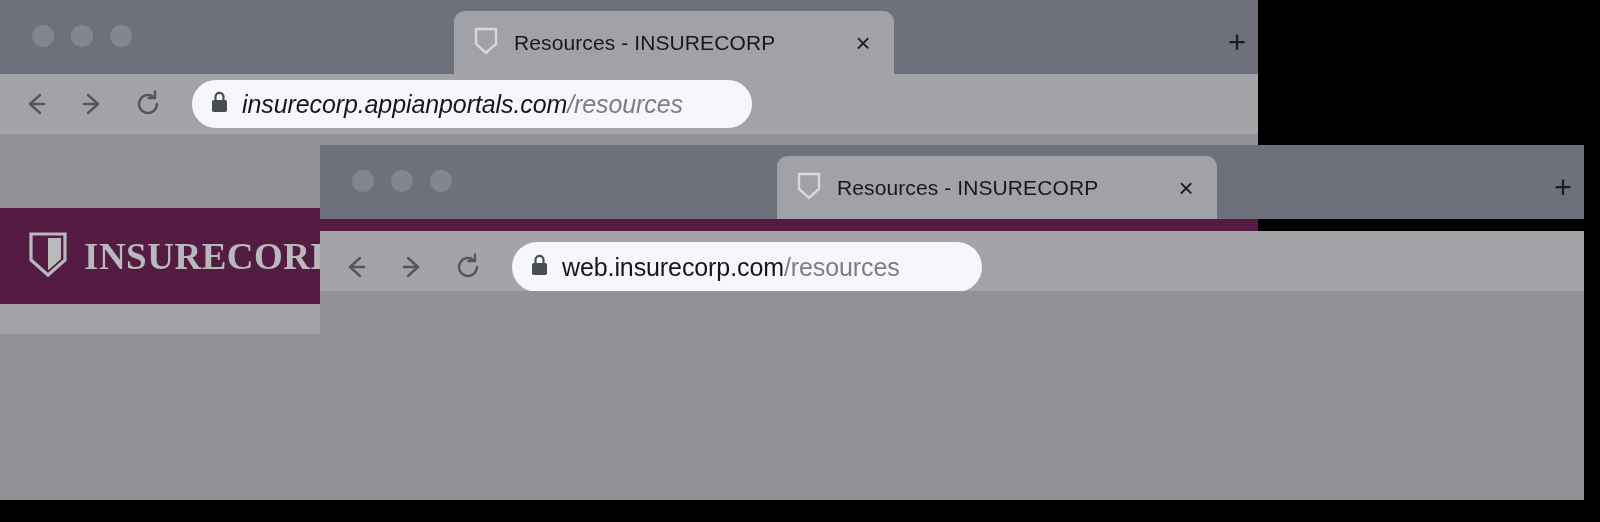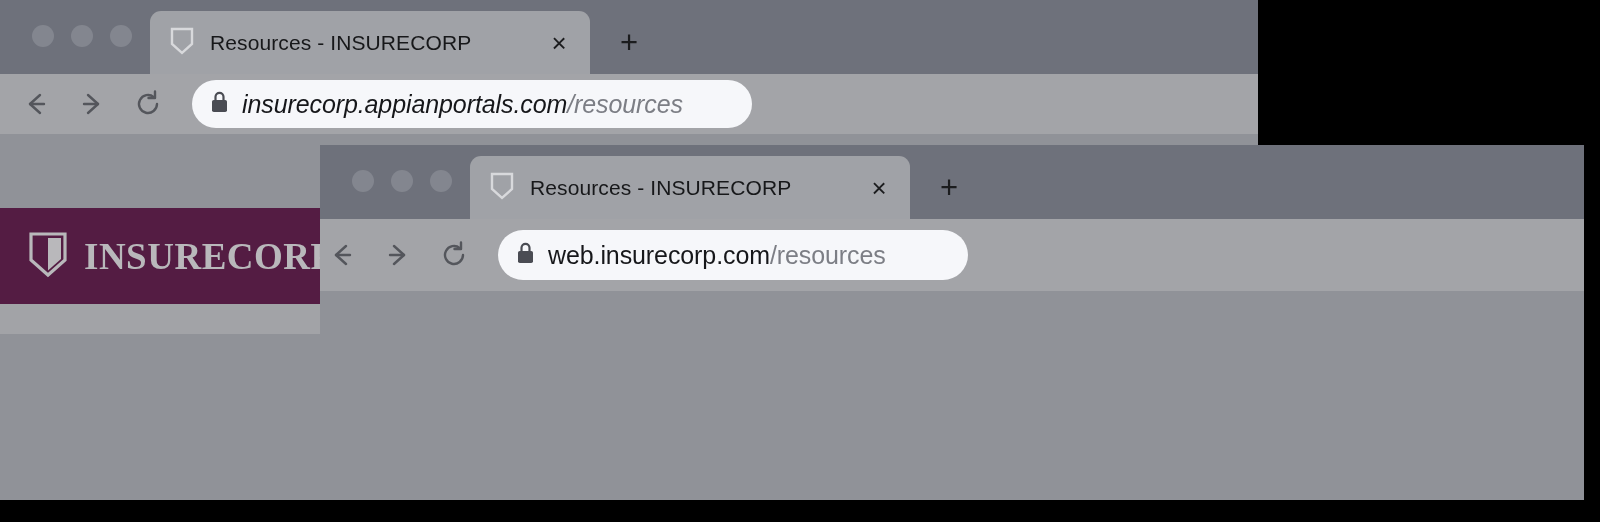--- a/index.html
+++ b/index.html
@@ -23,20 +23,21 @@
   }
 
   
   .tabstrip {
     position: absolute;
     left: 0; top: 0;
     width: 100%;
     background: #6E717B;
     display: flex;
     align-items: flex-end;
+    justify-content: space-between;
   }
   .window-dots {
     display: flex;
     align-items: center;
     flex: 0 0 auto;
   }
   .dot {
     border-radius: 50%;
     background: #83868F;
   }
@@ -181,21 +182,21 @@
   #front-window .dot { width: 22px; height: 22px; }
   #front-window .tab {
     margin-left: 18px;
     height: 63px;
     padding: 0 14px 0 20px;
     min-width: 440px;
   }
   #front-window .tab-title { font-size: 21px; margin-left: 16px; }
   #front-window .tab-close { font-size: 26px; width: 34px; height: 34px; margin-left: auto; }
   #front-window .new-tab { font-size: 31px; width: 42px; height: 42px; margin-left: 18px; margin-bottom: 11px; }
-  #front-window .toolbar { top: 74px; height: 72px; }
+  #front-window .toolbar { top: 86px; height: 72px; padding-left: 14px; }
   #front-window .nav-btn { width: 44px; height: 44px; margin-right: 12px; }
   #front-window .omnibox { height: 50px; padding: 0 20px 0 18px; margin-left: 10px; min-width: 470px; }
   #front-window .url-text { font-size: 25px; margin-left: 13px; }
   #front-window .page-body { top: 146px; height: 209px; }
 </style>
 </head>
 <body>
 
 <div class="browser-window" id="back-window">
 

